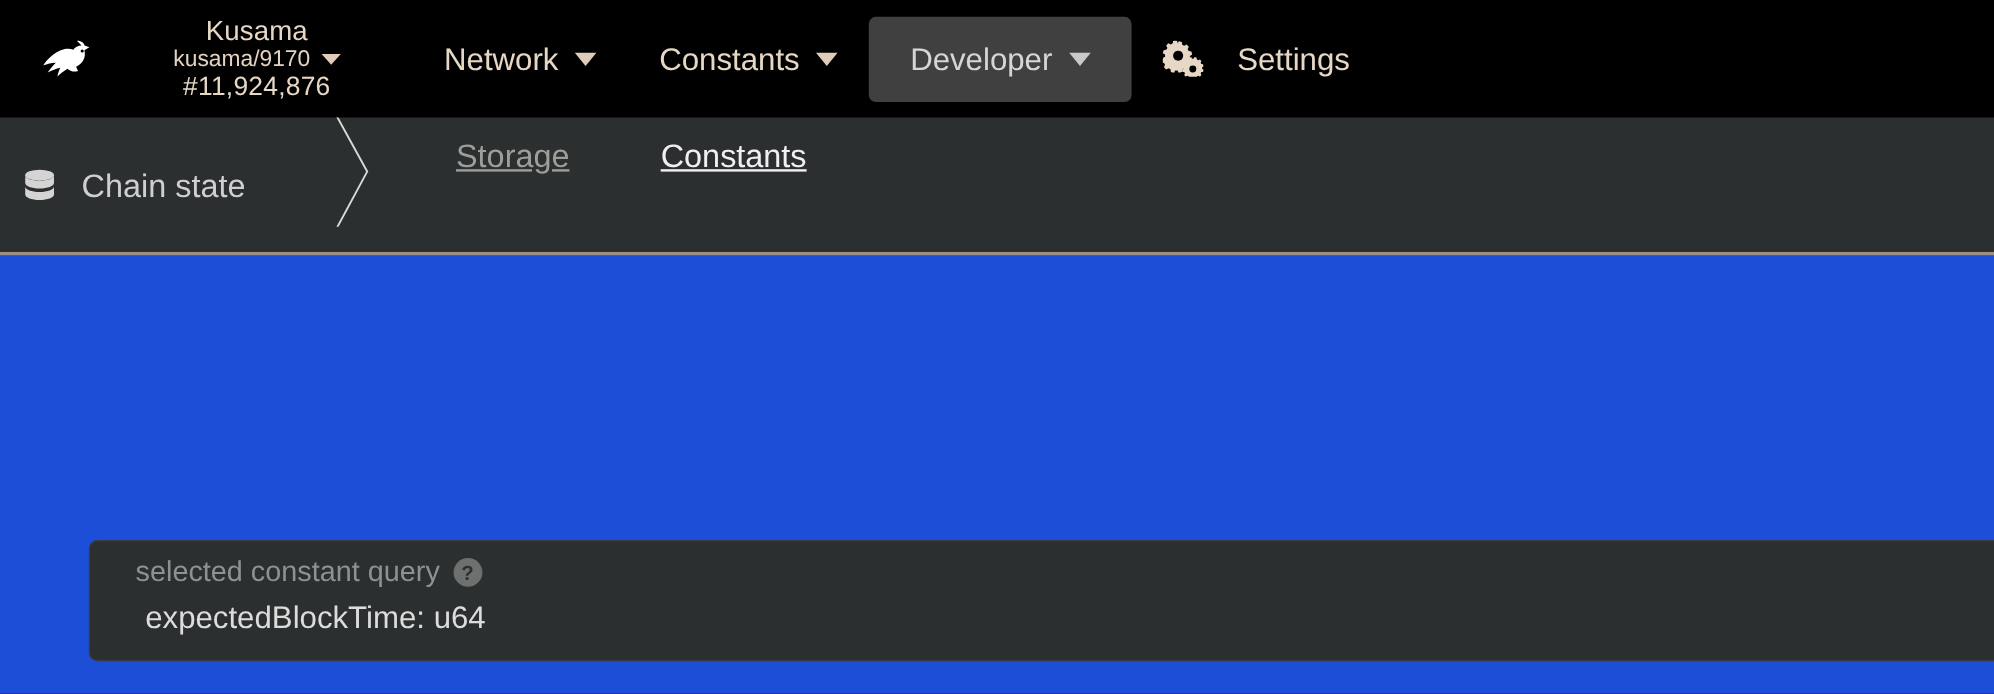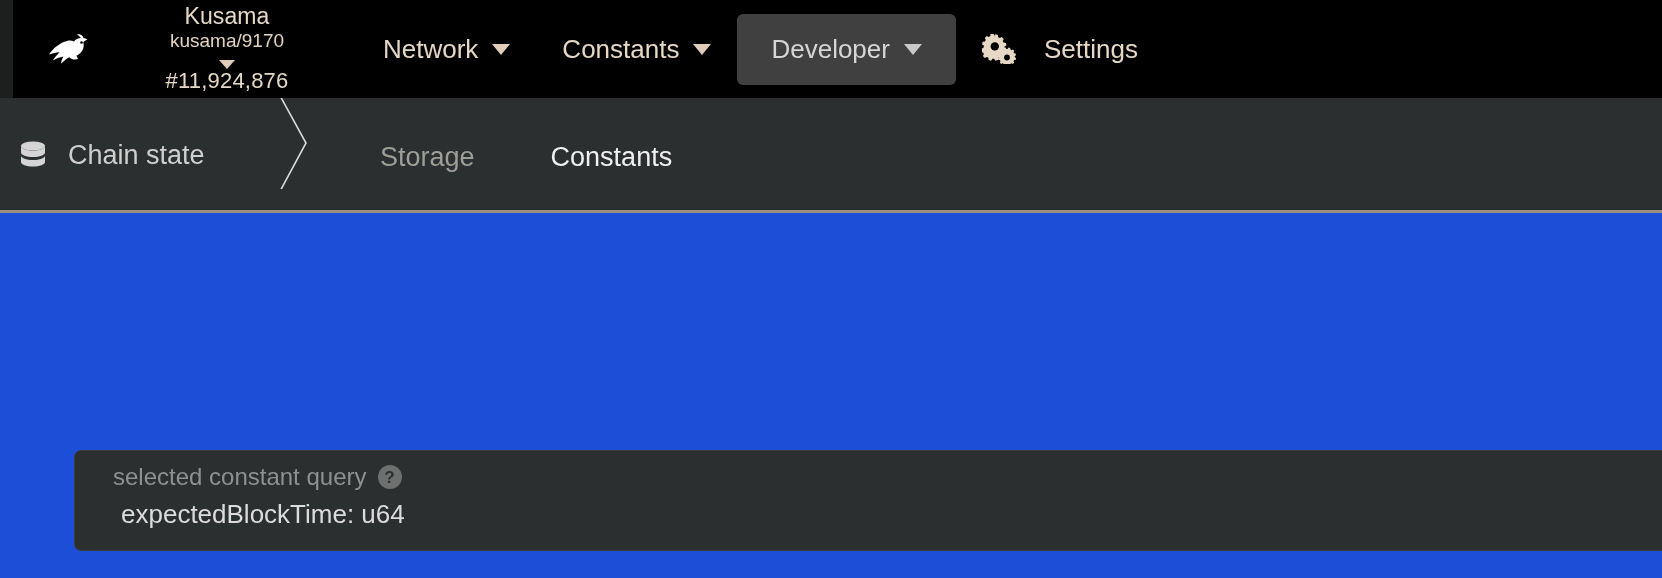--- a/index.html
+++ b/index.html
@@ -13,21 +13,20 @@
   }
 
   
   .header {
     height: 98px;
     background: #000000;
     display: flex;
     align-items: center;
     padding-left: 18px;
     position: relative;
-    margin-left: 13px;
   }
   .logo-wrap {
     width: 72px;
     height: 72px;
     border-radius: 50%;
     background: #000000;
     display: flex;
     align-items: center;
     justify-content: center;
     flex: 0 0 auto;
@@ -49,21 +48,20 @@
     font-size: 23px;
     color: #e7d8c6;
     letter-spacing: .1px;
   }
   .chain-spec-row {
     display: flex;
     align-items: center;
     gap: 9px;
     font-size: 19px;
     color: #e3d2c0;
-    flex-direction: column;
   }
   .chain-block .caret {
     width: 0; height: 0;
     border-left: 8px solid transparent;
     border-right: 8px solid transparent;
     border-top: 9px solid #e0cdb9;
     display: inline-block;
   }
   .chain-number {
     font-size: 22px;
@@ -156,24 +154,25 @@
     display: flex;
     align-items: flex-start;
     gap: 0;
     padding-left: 22px;
     position: relative;
     z-index: 3;
   }
   .tab {
     font-size: 27px;
     color: #9d9d99;
-    padding: 44px 38px 32px 38px;
+    padding: 17px 38px 32px 38px;
     cursor: pointer;
     white-space: nowrap;
     position: relative;
+    text-decoration: underline;
   }
   .tab.active { color: #f0f0f0; }
   .tab.active::after {
     content: "";
     position: absolute;
     left: 0; right: 0; bottom: -3px;
     height: 4px;
     background: #2c2f2f;
   }
 

